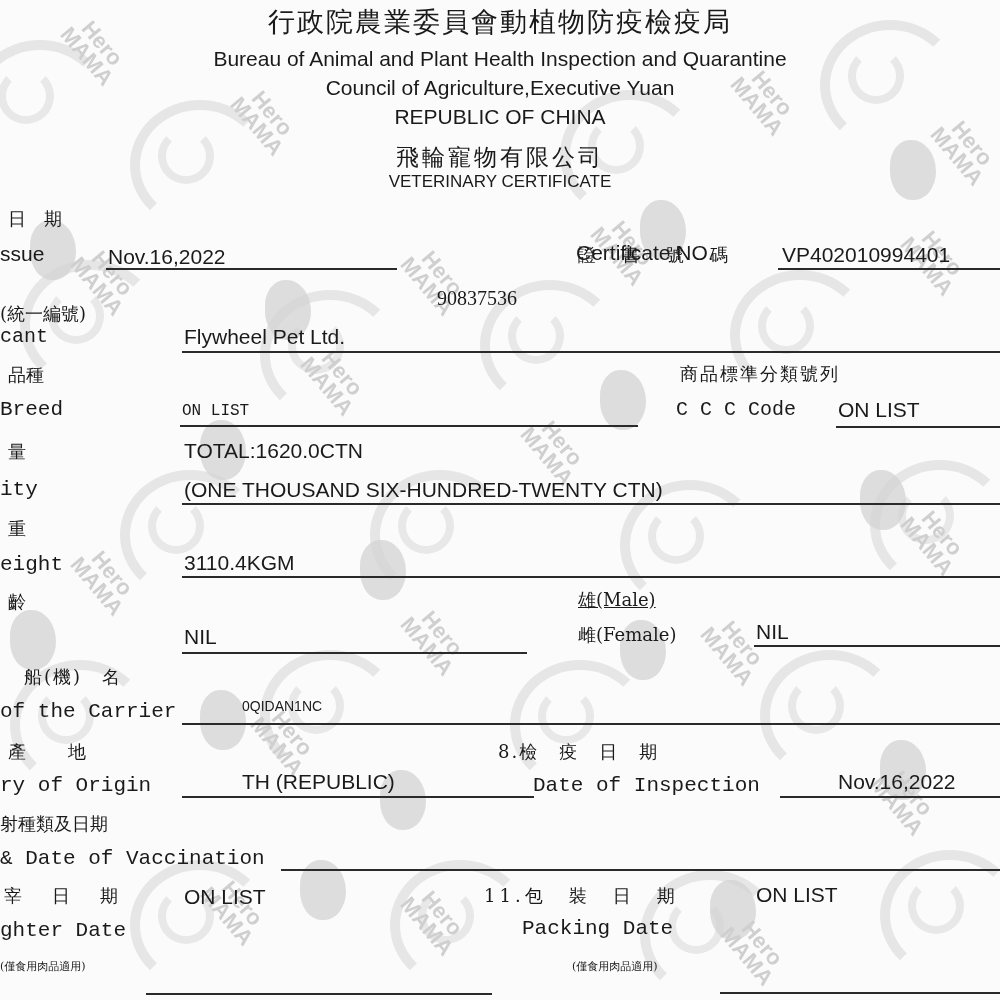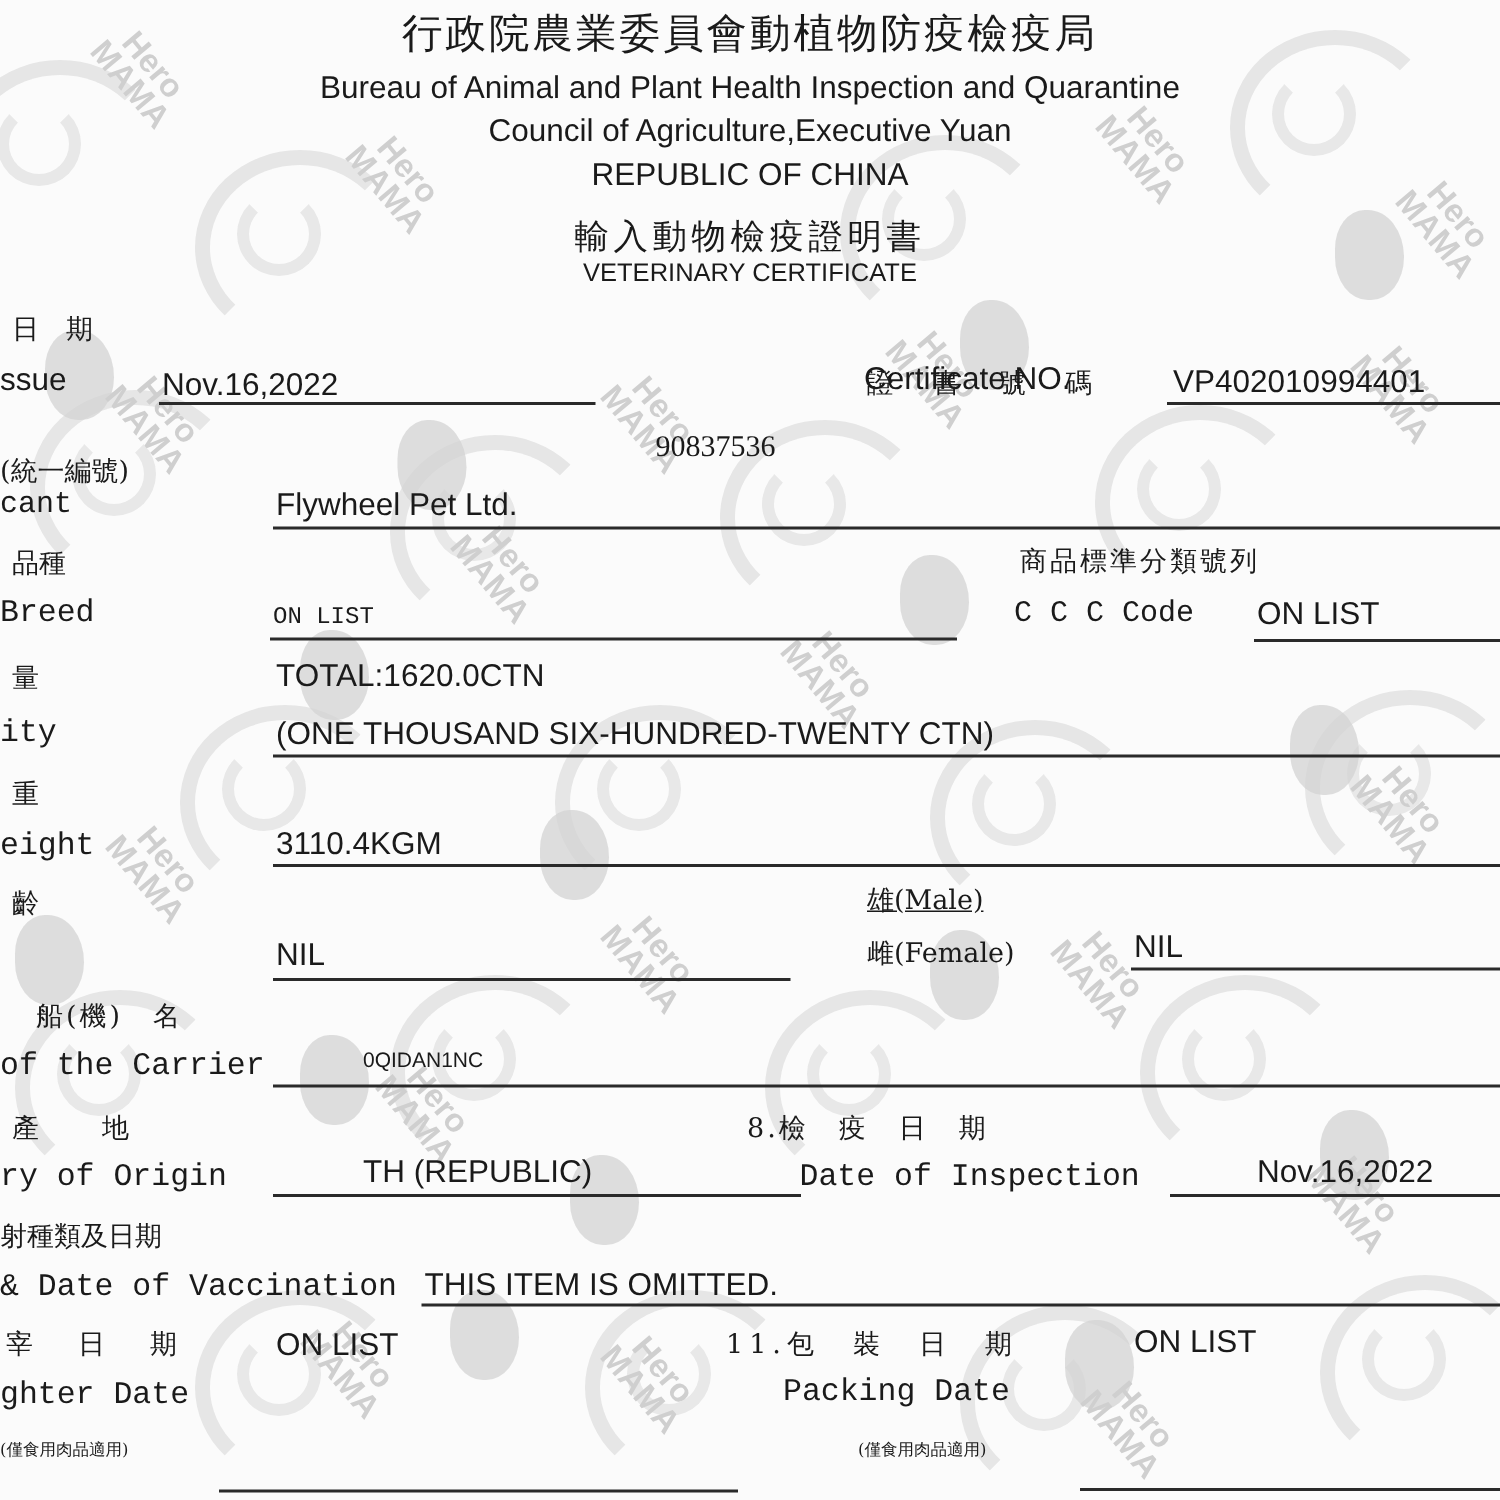--- a/index.html
+++ b/index.html
@@ -99,21 +99,21 @@
   <div class="wm-text" style="left:400px;top:900px;"><span>Hero</span><br><span>MAMA</span></div>
   <div class="wm-text" style="left:720px;top:930px;"><span>Hero</span><br><span>MAMA</span></div>
 </div>
 
 <div class="doc">
 
   <div class="t center zh" style="top:4px;font-size:27px;letter-spacing:2px;">行政院農業委員會動植物防疫檢疫局</div>
   <div class="t center sans" style="top:47px;font-size:21px;">Bureau of Animal and Plant Health Inspection and Quarantine</div>
   <div class="t center sans" style="top:76px;font-size:21px;">Council of Agriculture,Executive Yuan</div>
   <div class="t center sans" style="top:105px;font-size:21px;">REPUBLIC OF CHINA</div>
-  <div class="t center zh" style="top:142px;font-size:23px;letter-spacing:3px;">輸入動物檢疫證明書</div>
+  <div class="t center zh" style="top:142px;font-size:23px;letter-spacing:3px;">飛輪寵物有限公司</div>
   <div class="t center sans" style="top:172px;font-size:17px;">VETERINARY CERTIFICATE</div>
 
   <div class="t zh" style="left:8px;top:207px;font-size:18px;">日　期</div>
   <div class="t sans" style="left:0px;top:242px;font-size:21px;">ssue</div>
   <div class="t sans" style="left:108px;top:245px;font-size:21px;">Nov.16,2022</div>
   <div class="line" style="left:106px;top:268px;width:291px;"></div>
 
   <div class="t zh" style="left:578px;top:207px;font-size:18px;letter-spacing:4px;margin-top:36px;">證　書　號　碼</div>
   <div class="t sans" style="left:576px;top:241px;font-size:21px;">Certificate NO.</div>
   <div class="t sans" style="left:782px;top:243px;font-size:21px;">VP402010994401</div>
@@ -165,21 +165,20 @@
   <div class="t sans" style="left:242px;top:770px;font-size:21px;">TH (REPUBLIC)</div>
   <div class="line" style="left:182px;top:796px;width:352px;"></div>
 
   <div class="t zh" style="left:498px;top:740px;font-size:18px;letter-spacing:2px;">8.檢　疫　日　期</div>
   <div class="t mono" style="left:533px;top:774px;font-size:21px;">Date of Inspection</div>
   <div class="t sans" style="left:838px;top:770px;font-size:21px;">Nov.16,2022</div>
   <div class="line" style="left:780px;top:796px;width:220px;"></div>
 
   <div class="t zh" style="left:0px;top:812px;font-size:18px;">射種類及日期</div>
   <div class="t mono" style="left:0px;top:847px;font-size:21px;">&amp; Date of Vaccination</div>
-  <div class="t sans" style="left:283px;top:845px;font-size:21px;">THIS ITEM IS OMITTED.</div>
   <div class="line" style="left:281px;top:869px;width:719px;"></div>
 
   <div class="t zh" style="left:4px;top:884px;font-size:18px;letter-spacing:6px;">宰　日　期</div>
   <div class="t mono" style="left:0px;top:919px;font-size:21px;">ghter Date</div>
   <div class="t zh" style="left:0px;top:959px;font-size:11px;">(僅食用肉品適用)</div>
   <div class="t sans" style="left:184px;top:885px;font-size:21px;">ON LIST</div>
   <div class="line" style="left:146px;top:993px;width:346px;"></div>
 
   <div class="t zh" style="left:484px;top:884px;font-size:18px;letter-spacing:4px;">11.包　裝　日　期</div>
   <div class="t mono" style="left:522px;top:917px;font-size:21px;">Packing Date</div>

